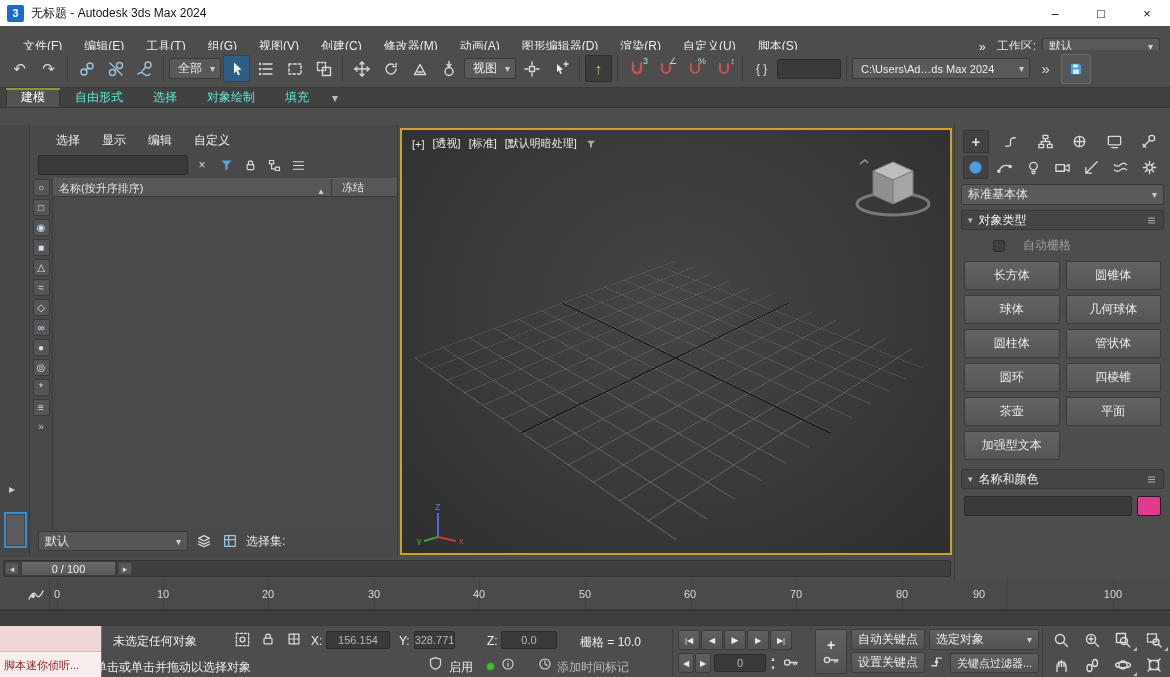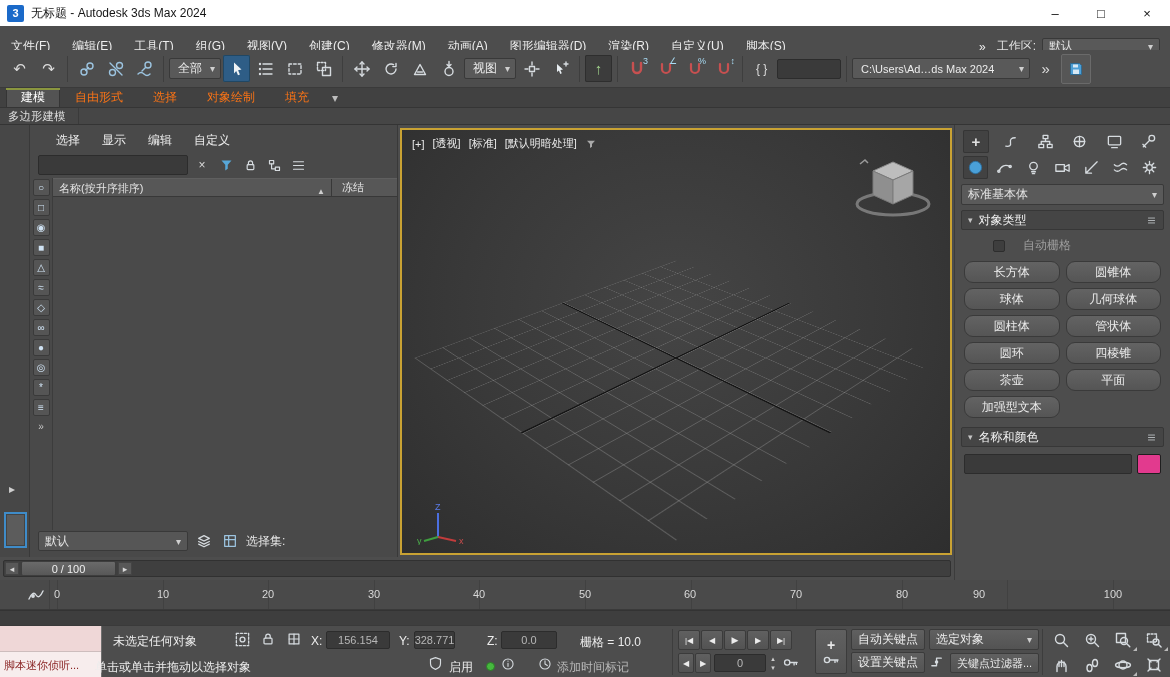--- a/index.html
+++ b/index.html
@@ -9,41 +9,41 @@
 svg{display:block}
 .s *{stroke:#d6dbdf;stroke-width:1.4;fill:none;stroke-linecap:round;stroke-linejoin:round}
 .blue *{stroke:#9cc4e0}
 
 .titlebar{position:absolute;left:0;top:0;width:100%;height:26px;background:#fff;color:#151515;display:flex;align-items:center}
 .app-badge{width:17px;height:17px;margin:0 7px;background:#1b6ac9;border-radius:2px;color:#fff;font-size:11px;font-weight:bold;display:flex;align-items:center;justify-content:center}
 .title-text{font-size:12px}
 .win-controls{margin-left:auto;display:flex;height:100%}
 .win-btn{width:46px;height:100%;display:flex;align-items:center;justify-content:center;font-size:13px;color:#111}
 
-.menubar{position:absolute;left:0;top:26px;width:100%;height:42px;background:#4d4d4d;border-bottom:1px solid #3c3c3c;display:flex;align-items:center;padding-left:0}
+.menubar{position:absolute;left:0;top:26px;width:100%;height:42px;background:#4d4d4d;border-bottom:1px solid #3c3c3c;display:flex;align-items:center;padding-left:12px}
 .menu-item{position:relative;height:24px;display:flex;align-items:center;padding:0 11px;color:#ededed}
 .menu-item.accent::after{content:"";position:absolute;left:9px;right:9px;bottom:1px;height:3px;background:#e0912f}
 .menubar .spacer{flex:1}
 .ws-wrap{display:flex;align-items:center;gap:6px;margin-right:10px}
 .ws-select{width:118px;height:18px;background:#595959;border:1px solid #393939;border-radius:2px;display:flex;align-items:center;justify-content:space-between;padding:0 6px}
 .chev{color:#cfcfcf;font-size:10px}
 
 .toolbar{position:absolute;left:0;top:50px;width:100%;height:38px;background:#4d4d4d;border-bottom:1px solid #3a3a3a;display:flex;align-items:center;gap:2px;padding:0 6px}
 .tbtn{width:27px;height:27px;display:flex;align-items:center;justify-content:center;border-radius:2px;color:#dcdcdc;font-size:15px;position:relative}
 .tbtn.active{background:#2e5d86;box-shadow:inset 0 0 0 1px #204764}
 .tbtn.pressed{background:#3c3c3c;box-shadow:inset 0 0 0 1px #2e2e2e}
 .tsep{width:1px;height:26px;background:#3e3e3e;margin:0 3px}
 .tselect{height:21px;background:#595959;border:1px solid #393939;border-radius:2px;display:flex;align-items:center;gap:8px;padding:0 5px 0 8px;color:#ececec}
 .tfield{height:20px;background:#3a3a3a;border:1px solid #2c2c2c;border-radius:2px}
 .snap-lbl{position:absolute;right:2px;top:1px;font-size:9px;color:#a9dcf5}
 .kbd-arrow{color:#9fd08a;font-size:15px;font-weight:bold}
 .tool-frame{width:30px;height:30px;background:#565656;border:1px solid #6a6a6a;border-radius:2px;display:flex;align-items:center;justify-content:center}
 
 .ribbon-tabs{position:absolute;left:0;top:88px;width:100%;height:20px;background:#414141;border-bottom:1px solid #353535;display:flex;align-items:stretch;padding-left:6px}
-.rtab{display:flex;align-items:center;padding:0 15px;color:#f97316}
+.rtab{display:flex;align-items:center;padding:0 15px;color:#5eead4}
 .rtab.active{background:#535353;color:#fff;box-shadow:inset 0 2px 0 #8a963f, inset 1px 0 0 #353535, inset -1px 0 0 #353535}
 .rtab-extra{display:flex;align-items:center;padding:0 8px;color:#bdbdbd}
 .ribbon-sub{position:absolute;left:0;top:108px;width:100%;height:17px;background:#464646;border-bottom:1px solid #343434;display:flex;align-items:center}
 .panel-label{height:100%;display:flex;align-items:center;padding:0 12px 0 8px;border-right:1px solid #3a3a3a;color:#dedede;font-size:11.5px}
 
 .lstrip{position:absolute;left:0;top:125px;width:30px;height:432px;background:#474747;border-right:1px solid #393939}
 .lstrip .expand{position:absolute;left:9px;top:357px;color:#cfcfcf;font-size:12px}
 .layout-thumb{position:absolute;left:4px;bottom:9px;width:23px;height:36px;border:2px solid #3f8cc9;background:#5c5c5c;box-shadow:inset 0 0 0 1px #444}
 
 .se{position:absolute;left:30px;top:125px;width:368px;height:432px;background:#494949;border-right:1px solid #393939;display:flex;flex-direction:column}
@@ -85,21 +85,21 @@
 .cp-row.r2{gap:4px}
 .cp-tab{width:26px;height:23px;display:flex;align-items:center;justify-content:center;border-radius:2px;color:#e0e0e0;font-size:15px}
 .cp-tab.pressed{background:#424242;box-shadow:inset 0 0 0 1px #353535}
 .cp-dd{height:21px;background:#5a5a5a;border:1px solid #393939;border-radius:2px;display:flex;align-items:center;justify-content:space-between;padding:0 6px;margin:4px 0 2px}
 .roll-h{height:20px;background:#454545;border:1px solid #373737;border-radius:2px;display:flex;align-items:center;gap:6px;padding:0 6px;color:#f3f3f3;margin-top:5px}
 .roll-h .arr{font-size:9px;color:#c5c5c5}
 .roll-h .rmenu{margin-left:auto}
 .autogrid{display:flex;align-items:center;gap:18px;color:#9d9d9d;padding:7px 4px 1px 32px}
 .cb{width:12px;height:12px;background:#3e3e3e;border:1px solid #2d2d2d;border-radius:2px}
 .objgrid{display:grid;grid-template-columns:1fr 1fr;gap:5px 6px;padding:6px 3px 4px}
-.obj{height:22px;background:linear-gradient(#636363,#555);border:1px solid #3a3a3a;border-radius:9px;display:flex;align-items:center;justify-content:center;color:#ebebeb}
+.obj{height:29px;background:linear-gradient(#636363,#555);border:1px solid #3a3a3a;border-radius:2px;display:flex;align-items:center;justify-content:center;color:#ebebeb}
 .namerow{display:flex;gap:5px;padding:7px 3px}
 .nameinput{flex:1;height:20px;background:#3a3a3a;border:1px solid #2c2c2c;border-radius:2px}
 .swatch{width:24px;height:20px;border:1px solid #1f1f1f;border-radius:2px}
 
 .tslider{position:absolute;left:0;top:557px;width:954px;height:23px;background:#4d4d4d;display:flex;align-items:center;padding:0 3px}
 .ts-track{position:relative;flex:1;height:17px;background:#3f3f3f;border:1px solid #313131;border-radius:2px}
 .ts-arrow{position:absolute;top:1px;width:14px;height:13px;display:flex;align-items:center;justify-content:center;background:#585858;border:1px solid #444;color:#d8d8d8;font-size:9px}
 .ts-handle{position:absolute;left:17px;top:0;width:95px;height:15px;background:linear-gradient(#6a6a6a,#585858);border:1px solid #3e3e3e;border-radius:2px;display:flex;align-items:center;justify-content:center;font-size:11px;color:#f0f0f0}
 .trackbar{position:absolute;left:0;top:580px;width:1170px;height:45px;background:#4a4a4a}
 .tb-ruler{position:absolute;left:0;top:0;width:100%;height:30px;background-color:#4a4a4a;border-bottom:1px solid #3a3a3a;
@@ -303,23 +303,20 @@
   </div>
 
   <div class="ribbon-tabs">
     <div class="rtab active">建模</div>
     <div class="rtab">自由形式</div>
     <div class="rtab">选择</div>
     <div class="rtab">对象绘制</div>
     <div class="rtab">填充</div>
     <div class="rtab-extra">▾</div>
   </div>
-  <div class="ribbon-sub">
-    <div class="panel-label">多边形建模</div>
-  </div>
 
   <div class="lstrip">
     <div class="expand">▸</div>
     <div class="layout-thumb"></div>
   </div>
 
   <div class="se">
     <div class="se-menu">
       <div class="mi">选择</div>
       <div class="mi">显示</div>

